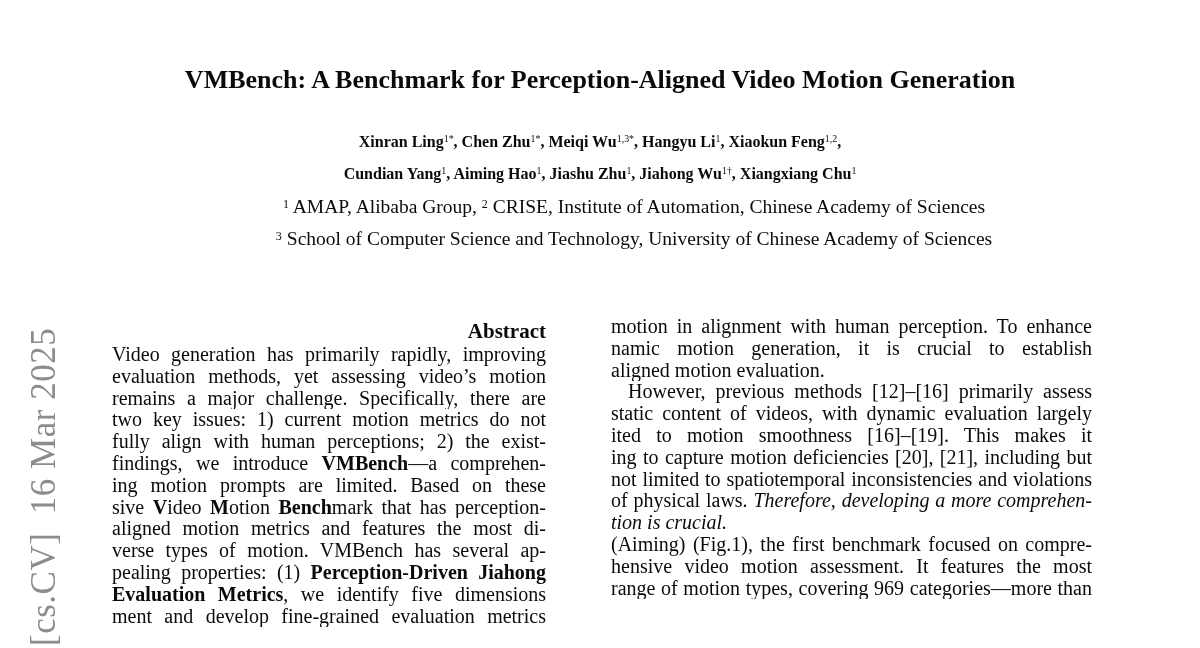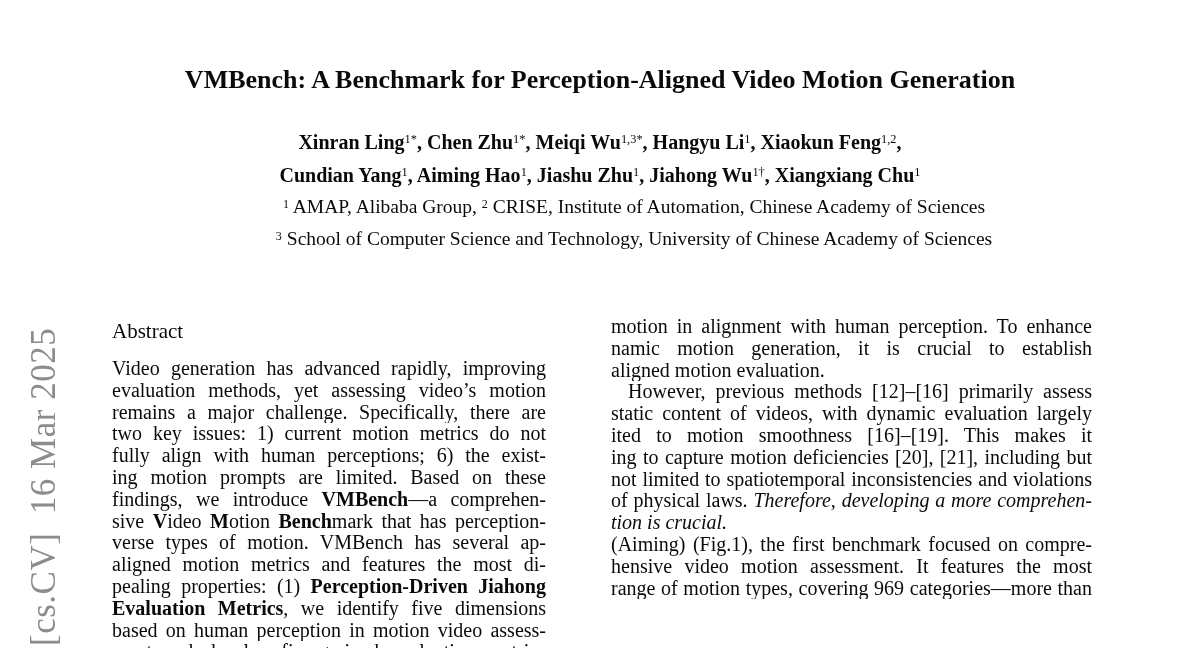--- a/index.html
+++ b/index.html
@@ -13,31 +13,31 @@
     position:absolute;top:646px;left:24px;
     transform:rotate(-90deg);transform-origin:0 0;
     font-size:35px;color:#8c8c8c;white-space:pre;letter-spacing:0.5px;
   }
   .page-title{
     position:absolute;top:64px;left:0;width:1200px;text-align:center;
     font-size:26px;font-weight:700;line-height:32px;
   }
   .authors{
     position:absolute;top:127px;left:0;width:1200px;text-align:center;
-    font-size:20px;font-weight:700;line-height:30px;
+    font-size:16px;font-weight:700;line-height:30px;
   }
   .affils{
     position:absolute;top:192px;left:0;width:1200px;text-align:center;
     font-size:19.5px;font-weight:400;line-height:29px;padding-left:34px;
   }
   .col-left{position:absolute;left:112px;top:318px;width:434px;}
   .col-right{position:absolute;left:611px;top:316px;width:481px;}
   .abs-heading{
-    text-align:left;font-size:21px;font-weight:400;line-height:26px;
-    margin-bottom:14px;
+    text-align:right;font-size:21px;font-weight:700;line-height:26px;
+    margin-bottom:0;
   }
   .ln{
     font-size:20px;line-height:21.8px;height:21.8px;overflow:hidden;
     text-align:justify;text-align-last:justify;
   }
   .ln.end{text-align-last:left;}
   .ln.indent{text-indent:17px;}
   .s-b{font-weight:700;}
   .s-i{font-style:italic;}
   .s-sup{font-size:0.62em;position:relative;top:-0.45em;font-weight:400;}
@@ -56,33 +56,32 @@
 </div>
 
 <div class="affils">
   <div><span class="s-sup">1</span><span> AMAP, Alibaba Group, </span><span class="s-sup">2</span><span> CRISE, Institute of Automation, Chinese Academy of Sciences</span></div>
   <div><span class="s-sup">3</span><span> School of Computer Science and Technology, University of Chinese Academy of Sciences</span></div>
 </div>
 
 <div class="col-left">
   <div class="abs-heading">Abstract</div>
   <div>
-      <div class="ln"><span>Video generation has advanced rapidly, improving</span></div>
+      <div class="ln"><span>Video generation has primarily rapidly, improving</span></div>
       <div class="ln"><span>evaluation methods, yet assessing video’s motion</span></div>
       <div class="ln"><span>remains a major challenge. Specifically, there are</span></div>
       <div class="ln"><span>two key issues: 1) current motion metrics do not</span></div>
-      <div class="ln"><span>fully align with human perceptions; 6) the exist-</span></div>
+      <div class="ln"><span>fully align with human perceptions; 2) the exist-</span></div>
+      <div class="ln"><span>findings, we introduce </span><span class="s-b">VMBench</span><span>—a comprehen-</span></div>
       <div class="ln"><span>ing motion prompts are limited. Based on these</span></div>
-      <div class="ln"><span>findings, we introduce </span><span class="s-b">VMBench</span><span>—a comprehen-</span></div>
       <div class="ln"><span>sive </span><span class="s-b">V</span><span>ideo </span><span class="s-b">M</span><span>otion </span><span class="s-b">Bench</span><span>mark that has perception-</span></div>
+      <div class="ln"><span>aligned motion metrics and features the most di-</span></div>
       <div class="ln"><span>verse types of motion. VMBench has several ap-</span></div>
-      <div class="ln"><span>aligned motion metrics and features the most di-</span></div>
       <div class="ln"><span>pealing properties: (1) </span><span class="s-b">Perception-Driven Jiahong</span></div>
       <div class="ln"><span class="s-b">Evaluation Metrics</span><span>, we identify five dimensions</span></div>
-      <div class="ln"><span>based on human perception in motion video assess-</span></div>
       <div class="ln"><span>ment and develop fine-grained evaluation metrics</span></div>
     </div>
 </div>
 
 <div class="col-right">
   <div>
       <div class="ln"><span>motion in alignment with human perception. To enhance dy-</span></div>
       <div class="ln"><span>namic motion generation, it is crucial to establish perception-</span></div>
       <div class="ln end"><span>aligned motion evaluation.</span></div>
       <div class="ln indent"><span>However, previous methods [12]–[16] primarily assess the</span></div>

